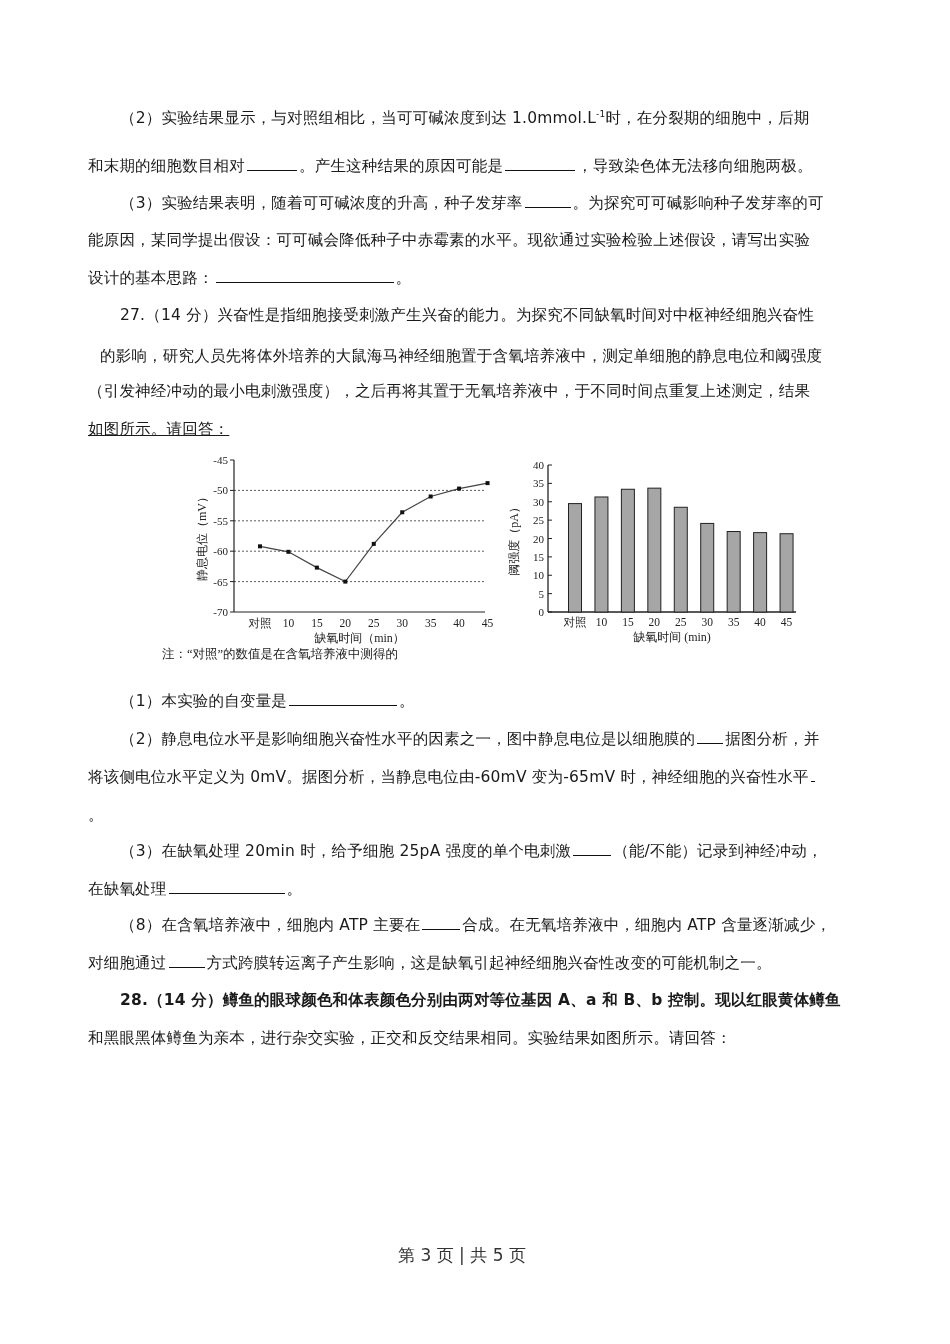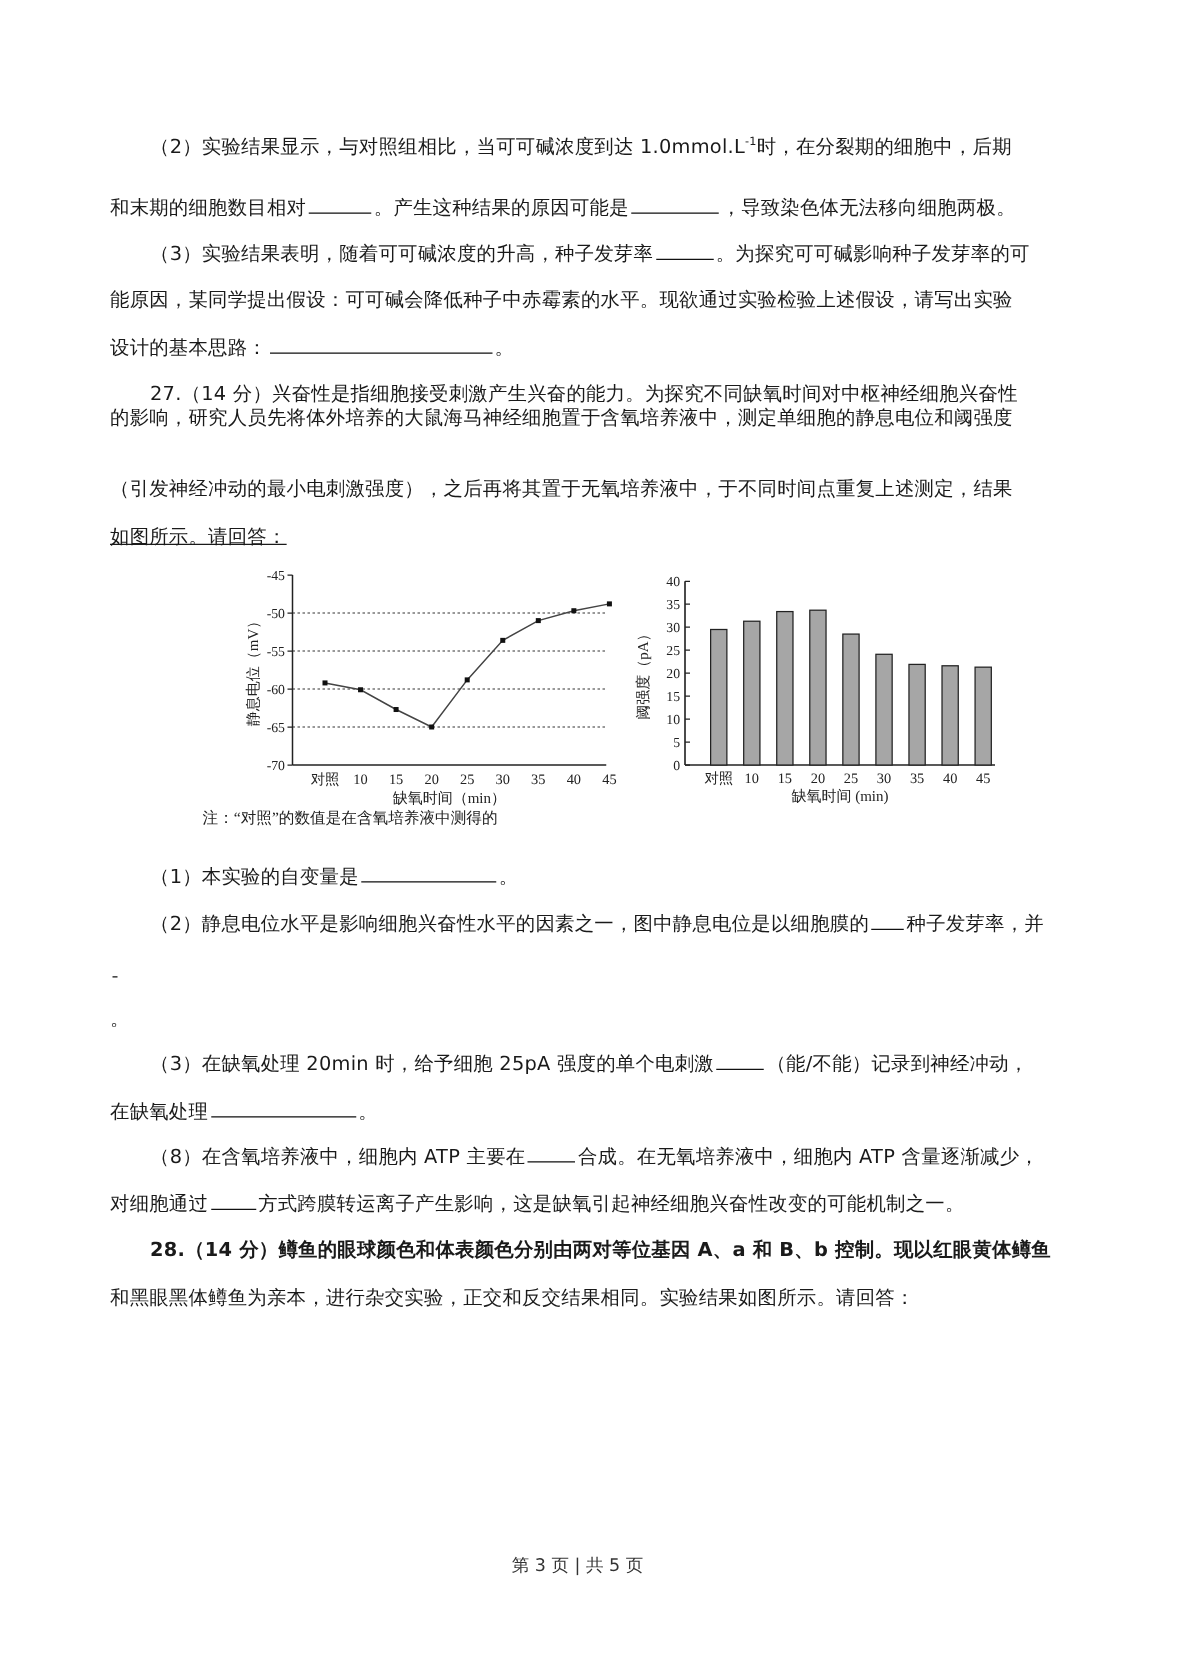--- a/index.html
+++ b/index.html
@@ -6,21 +6,21 @@
   body { width: 950px; height: 1344px; position: relative; overflow: hidden;
          font-family: "DejaVu Sans", "Liberation Sans", sans-serif; color: #1a1a1a; }
   .p { position: absolute; left: 88px; width: 776px; font-size: 15.5px; line-height: 20px;
        white-space: nowrap; letter-spacing: 0.2px; }
   .ind { padding-left: 32px; }
   .blank { display: inline-block; border-bottom: 1.3px solid #111; height: 14px; vertical-align: baseline; margin: 0 2px; }
   sup { font-size: 9px; }
   .figure { position: absolute; left: 160px; top: 445px; width: 660px; height: 225px; }
   .chart svg text { font-family: "Liberation Serif", "DejaVu Serif", serif; }
   .footer { position: absolute; top: 1244px; left: 0; width: 924px; text-align: center;
-            font-size: 14px; color: #333; }
+            font-size: 17px; color: #333; }
 </style>
 </head>
 <body>
 
 <div class="p ind" style="top:104px;">
   <span>（2）实验结果显示，与对照组相比，当可可碱浓度到达 1.0mmol.L</span><sup>-1</sup><span>时，在分裂期的细胞中，后期</span>
 </div>
 <div class="p" style="top:156px;">
   <span>和末期的细胞数目相对</span><span class="blank" style="width:50px"></span><span>。产生这种结果的原因可能是</span><span class="blank" style="width:70px"></span><span>，导致染色体无法移向细胞两极。</span>
 </div>
@@ -31,21 +31,21 @@
 <div class="p" style="top:230px;">
   <span>能原因，某同学提出假设：可可碱会降低种子中赤霉素的水平。现欲通过实验检验上述假设，请写出实验</span>
 </div>
 <div class="p" style="top:268px;">
   <span>设计的基本思路：</span><span class="blank" style="width:178px"></span><span>。</span>
 </div>
 
 <div class="p ind" style="top:305px;">
   <span>27.（14 分）兴奋性是指细胞接受刺激产生兴奋的能力。为探究不同缺氧时间对中枢神经细胞兴奋性</span>
 </div>
-<div class="p" style="top:324px;">
+<div class="p" style="top:346px;margin-left:12px;">
   <span>的影响，研究人员先将体外培养的大鼠海马神经细胞置于含氧培养液中，测定单细胞的静息电位和阈强度</span>
 </div>
 <div class="p" style="top:381px;">
   <span>（引发神经冲动的最小电刺激强度），之后再将其置于无氧培养液中，于不同时间点重复上述测定，结果</span>
 </div>
 <div class="p" style="top:419px;text-decoration:underline;">
   <span>如图所示。请回答：</span>
 </div>
 
 <div class="figure">
@@ -137,24 +137,24 @@
         <text x="0" y="0" font-size="12" text-anchor="middle" fill="#222" transform="translate(18,93.5) rotate(-90)">阈强度（pA）</text>
       </svg>
   </div>
 </div>
 
 <div class="p ind" style="top:691px;">
   <span>（1）本实验的自变量是</span><span class="blank" style="width:108px"></span><span>。</span>
 </div>
 
 <div class="p ind" style="top:729px;">
-  <span>（2）静息电位水平是影响细胞兴奋性水平的因素之一，图中静息电位是以细胞膜的</span><span class="blank" style="width:26px"></span><span>种子发芽率，并</span>
+  <span>（2）静息电位水平是影响细胞兴奋性水平的因素之一，图中静息电位是以细胞膜的</span><span class="blank" style="width:26px"></span><span>据图分析，并</span>
 </div>
 <div class="p" style="top:767px;">
-  <span class="blank" style="width:4px"></span>
+  <span>将该侧电位水平定义为 0mV。据图分析，当静息电位由-60mV 变为-65mV 时，神经细胞的兴奋性水平</span><span class="blank" style="width:4px"></span>
 </div>
 <div class="p" style="top:805px;">
   <span>。</span>
 </div>
 
 <div class="p ind" style="top:841px;">
   <span>（3）在缺氧处理 20min 时，给予细胞 25pA 强度的单个电刺激</span><span class="blank" style="width:38px"></span><span>（能/不能）记录到神经冲动，</span>
 </div>
 <div class="p" style="top:879px;">
   <span>在缺氧处理</span><span class="blank" style="width:116px"></span><span>。</span>

